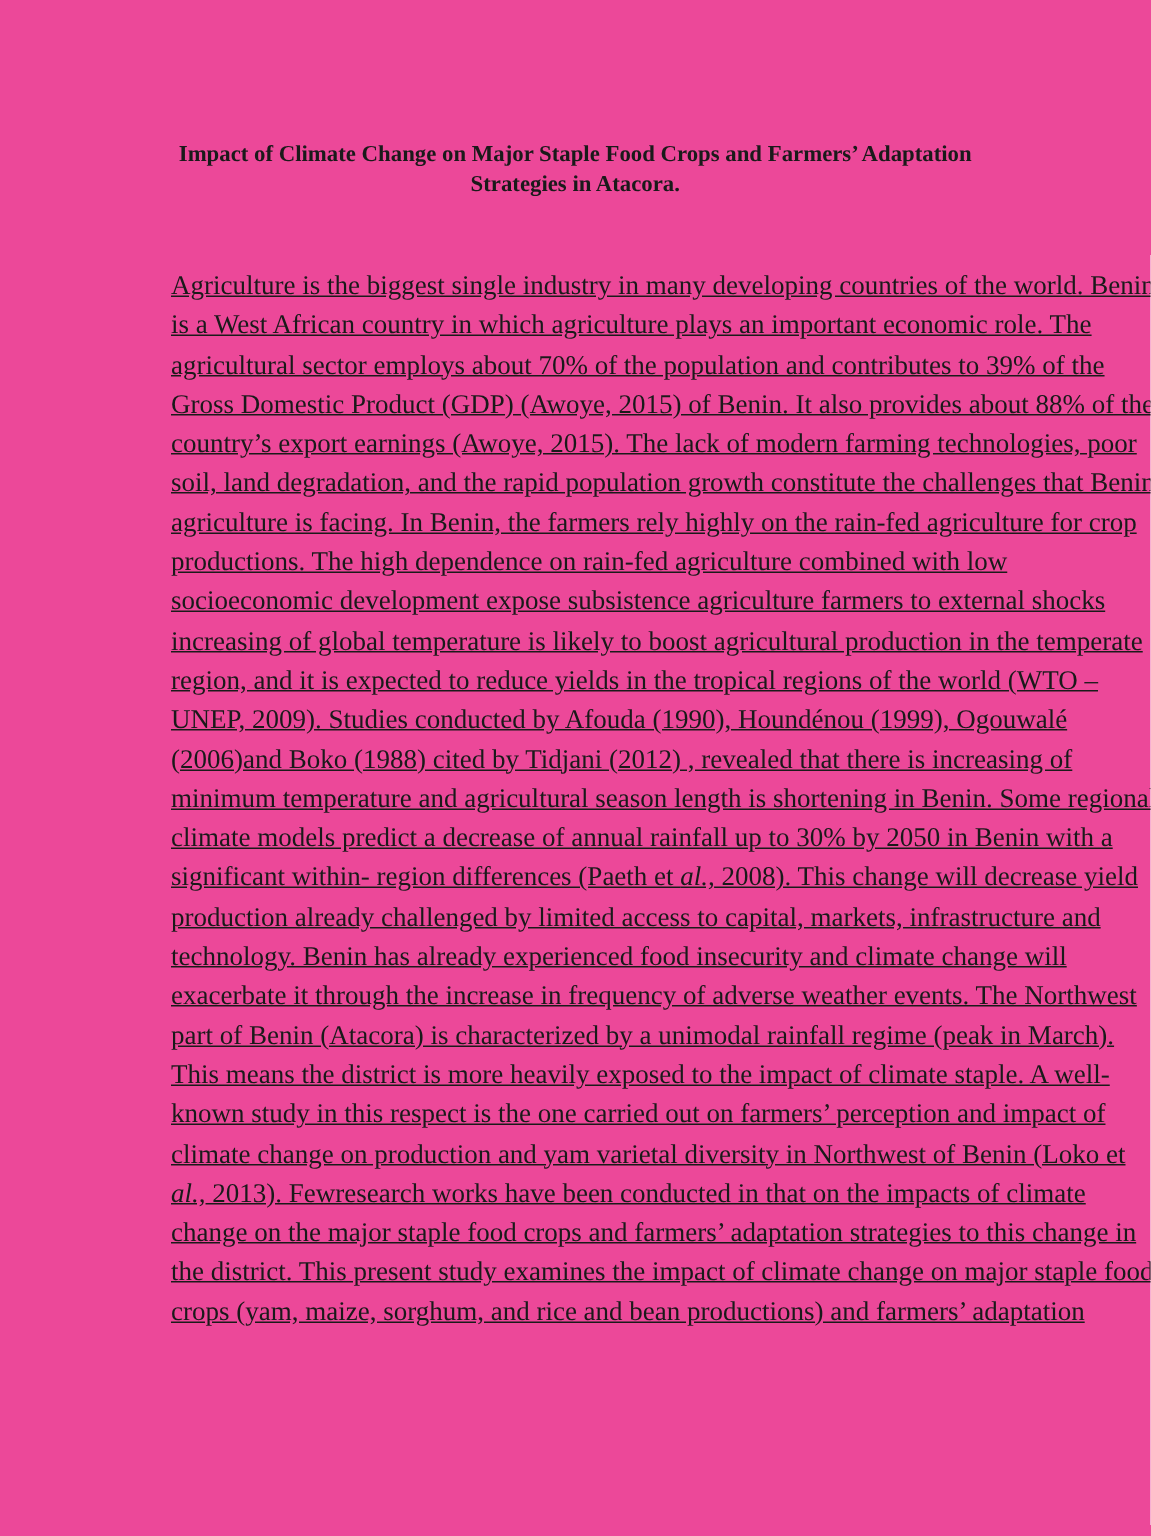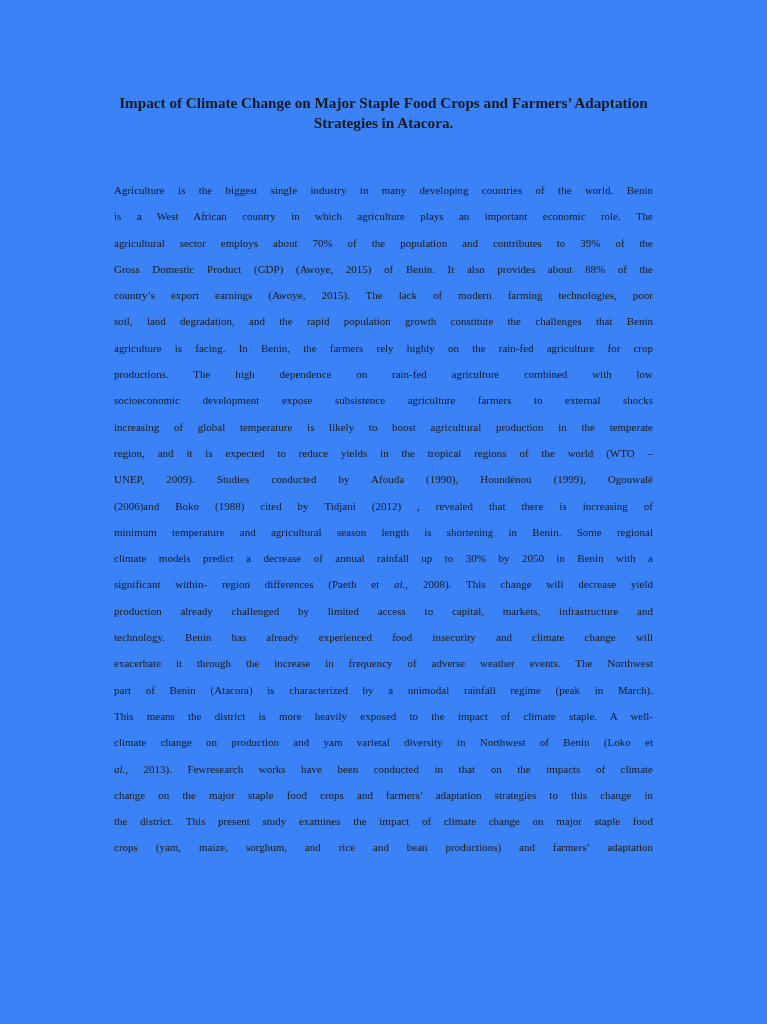--- a/index.html
+++ b/index.html
@@ -14,21 +14,21 @@
       overflow: hidden;
       color: #1a1a1a;
       font-family: "Liberation Serif", "DejaVu Serif", serif;
     }
     .page {
       position: absolute;
       left: 0;
       top: 0;
       width: 767px;
       height: 1024px;
-      background: #3b82f6;
+      background: #ec4899;
     }
     .title {
       position: absolute;
       left: 100px;
       width: 567px;
       top: 93px;
       text-align: center;
       font-weight: bold;
       font-size: 15.2px;
       line-height: 20px;
@@ -52,24 +52,25 @@
       position: absolute;
       left: 114px;
       top: 177px;
       width: 539px;
       margin: 0;
     }
     .line {
       display: block;
       height: 26.3px;
       line-height: 26.3px;
-      font-size: 11px;
+      font-size: 18px;
       white-space: nowrap;
       text-align: justify;
       text-align-last: justify;
+      text-decoration: underline;
     }
     .line.last {
       text-align-last: justify;
     }
     .line .it {
       font-style: italic;
     }
   </style>
 </head>
 <body>
@@ -96,19 +97,20 @@
       <span class="line">UNEP, 2009). Studies conducted by Afouda (1990), Houndénou (1999), Ogouwalé</span>
       <span class="line">(2006)and Boko (1988) cited by Tidjani (2012) , revealed that there is increasing of</span>
       <span class="line">minimum temperature and agricultural season length is shortening in Benin. Some regional</span>
       <span class="line">climate models predict a decrease of annual rainfall up to 30% by 2050 in Benin with a</span>
       <span class="line">significant within- region differences (Paeth et <span class="it">al.,</span> 2008). This change will decrease yield</span>
       <span class="line">production already challenged by limited access to capital, markets, infrastructure and</span>
       <span class="line">technology. Benin has already experienced food insecurity and climate change will</span>
       <span class="line">exacerbate it through the increase in frequency of adverse weather events. The Northwest</span>
       <span class="line">part of Benin (Atacora) is characterized by a unimodal rainfall regime (peak in March).</span>
       <span class="line">This means the district is more heavily exposed to the impact of climate staple. A well-</span>
+      <span class="line">known study in this respect is the one carried out on farmers’ perception and impact of</span>
       <span class="line">climate change on production and yam varietal diversity in Northwest of Benin (Loko et</span>
       <span class="line"><span class="it">al.,</span> 2013). Fewresearch works have been conducted in that on the impacts of climate</span>
       <span class="line">change on the major staple food crops and farmers’ adaptation strategies to this change in</span>
       <span class="line">the district. This present study examines the impact of climate change on major staple food</span>
       <span class="line last">crops (yam, maize, sorghum, and rice and bean productions) and farmers’ adaptation</span>
     </div>
 </div>
 
 </body></html>

